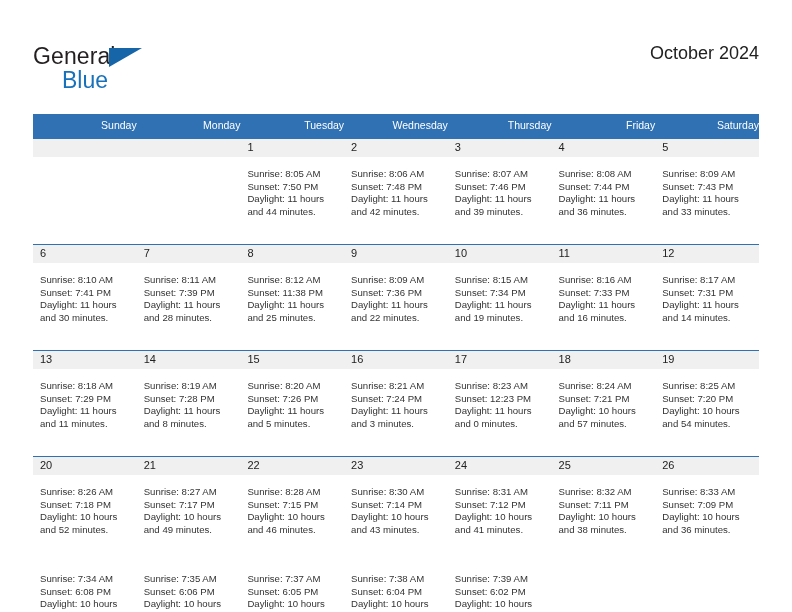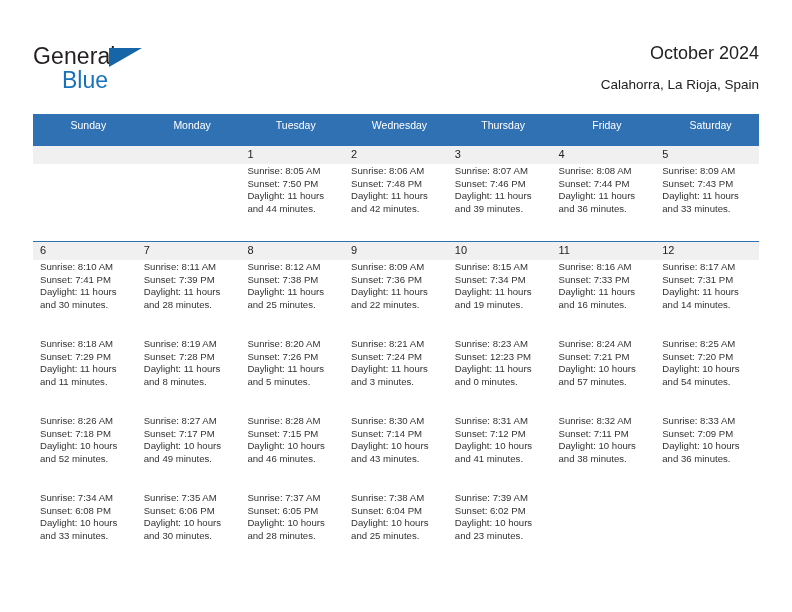--- a/index.html
+++ b/index.html
@@ -93,22 +93,22 @@
     border-collapse: collapse;
     table-layout: fixed;
   }
   .cal col { width: 103.71px; }
 
   .cal thead th {
     background: #3071b4;
     color: #ffffff;
     font-size: 10.5px;
     font-weight: normal;
-    text-align: center;
-    padding: 5px 0 15px 7px;
+    text-align: right;
+    padding: 5px 0 8px 7px;
     height: 11px;
     line-height: 12px;
   }
 
   .wk-top td {
     border-top: 1px solid #3071b4;
     background: #f0f0f0;
     height: 15px;
     padding: 2px 0 1px 7px;
     font-size: 11px;
@@ -116,21 +116,21 @@
     color: #222222;
     vertical-align: top;
   }
   .wk-top.first td { border-top: none; }
   .wk-top td.blank { background: #f0f0f0; }
   .wk-top td.nocell { background: #ffffff; }
 
   .wk-body td {
     background: #ffffff;
     height: 72px;
-    padding: 1px 8px 4px 7px;
+    padding: 11px 8px 4px 7px;
     font-size: 9.6px;
     line-height: 12.6px;
     color: #333333;
     vertical-align: top;
   }
   .wk-body td .ln { display: block; white-space: nowrap; }
 </style>
 </head>
 <body>
 
@@ -139,21 +139,20 @@
   <div class="top">
 
     <div class="brand">
       <span class="brand-general">General</span>
       <span class="brand-tri"></span>
       <span class="brand-blue">Blue</span>
     </div>
 
     <div class="titles">
       <div class="cal-title">October 2024</div>
-      <div class="cal-subtitle">Calahorra, La Rioja, Spain</div>
     </div>
 
   </div>
 
   <table class="cal">
     <colgroup>
       <col>
         <col>
         <col>
         <col>
@@ -233,21 +232,21 @@
             <span class="ln">and 30 minutes.</span>
           </td>
           <td>
             <span class="ln">Sunrise: 8:11 AM</span>
             <span class="ln">Sunset: 7:39 PM</span>
             <span class="ln">Daylight: 11 hours</span>
             <span class="ln">and 28 minutes.</span>
           </td>
           <td>
             <span class="ln">Sunrise: 8:12 AM</span>
-            <span class="ln">Sunset: 7:38 PM</span>
+            <span class="ln">Sunset: 11:38 PM</span>
             <span class="ln">Daylight: 11 hours</span>
             <span class="ln">and 25 minutes.</span>
           </td>
           <td>
             <span class="ln">Sunrise: 8:09 AM</span>
             <span class="ln">Sunset: 7:36 PM</span>
             <span class="ln">Daylight: 11 hours</span>
             <span class="ln">and 22 minutes.</span>
           </td>
           <td>
@@ -262,20 +261,29 @@
             <span class="ln">Daylight: 11 hours</span>
             <span class="ln">and 16 minutes.</span>
           </td>
           <td>
             <span class="ln">Sunrise: 8:17 AM</span>
             <span class="ln">Sunset: 7:31 PM</span>
             <span class="ln">Daylight: 11 hours</span>
             <span class="ln">and 14 minutes.</span>
           </td>
         </tr>
+        <tr class="wk-top">
+          <td class="">13</td>
+          <td class="">14</td>
+          <td class="">15</td>
+          <td class="">16</td>
+          <td class="">17</td>
+          <td class="">18</td>
+          <td class="">19</td>
+        </tr>
         <tr class="wk-body">
           <td>
             <span class="ln">Sunrise: 8:18 AM</span>
             <span class="ln">Sunset: 7:29 PM</span>
             <span class="ln">Daylight: 11 hours</span>
             <span class="ln">and 11 minutes.</span>
           </td>
           <td>
             <span class="ln">Sunrise: 8:19 AM</span>
             <span class="ln">Sunset: 7:28 PM</span>
@@ -306,20 +314,29 @@
             <span class="ln">Daylight: 10 hours</span>
             <span class="ln">and 57 minutes.</span>
           </td>
           <td>
             <span class="ln">Sunrise: 8:25 AM</span>
             <span class="ln">Sunset: 7:20 PM</span>
             <span class="ln">Daylight: 10 hours</span>
             <span class="ln">and 54 minutes.</span>
           </td>
         </tr>
+        <tr class="wk-top">
+          <td class="">20</td>
+          <td class="">21</td>
+          <td class="">22</td>
+          <td class="">23</td>
+          <td class="">24</td>
+          <td class="">25</td>
+          <td class="">26</td>
+        </tr>
         <tr class="wk-body">
           <td>
             <span class="ln">Sunrise: 8:26 AM</span>
             <span class="ln">Sunset: 7:18 PM</span>
             <span class="ln">Daylight: 10 hours</span>
             <span class="ln">and 52 minutes.</span>
           </td>
           <td>
             <span class="ln">Sunrise: 8:27 AM</span>
             <span class="ln">Sunset: 7:17 PM</span>

